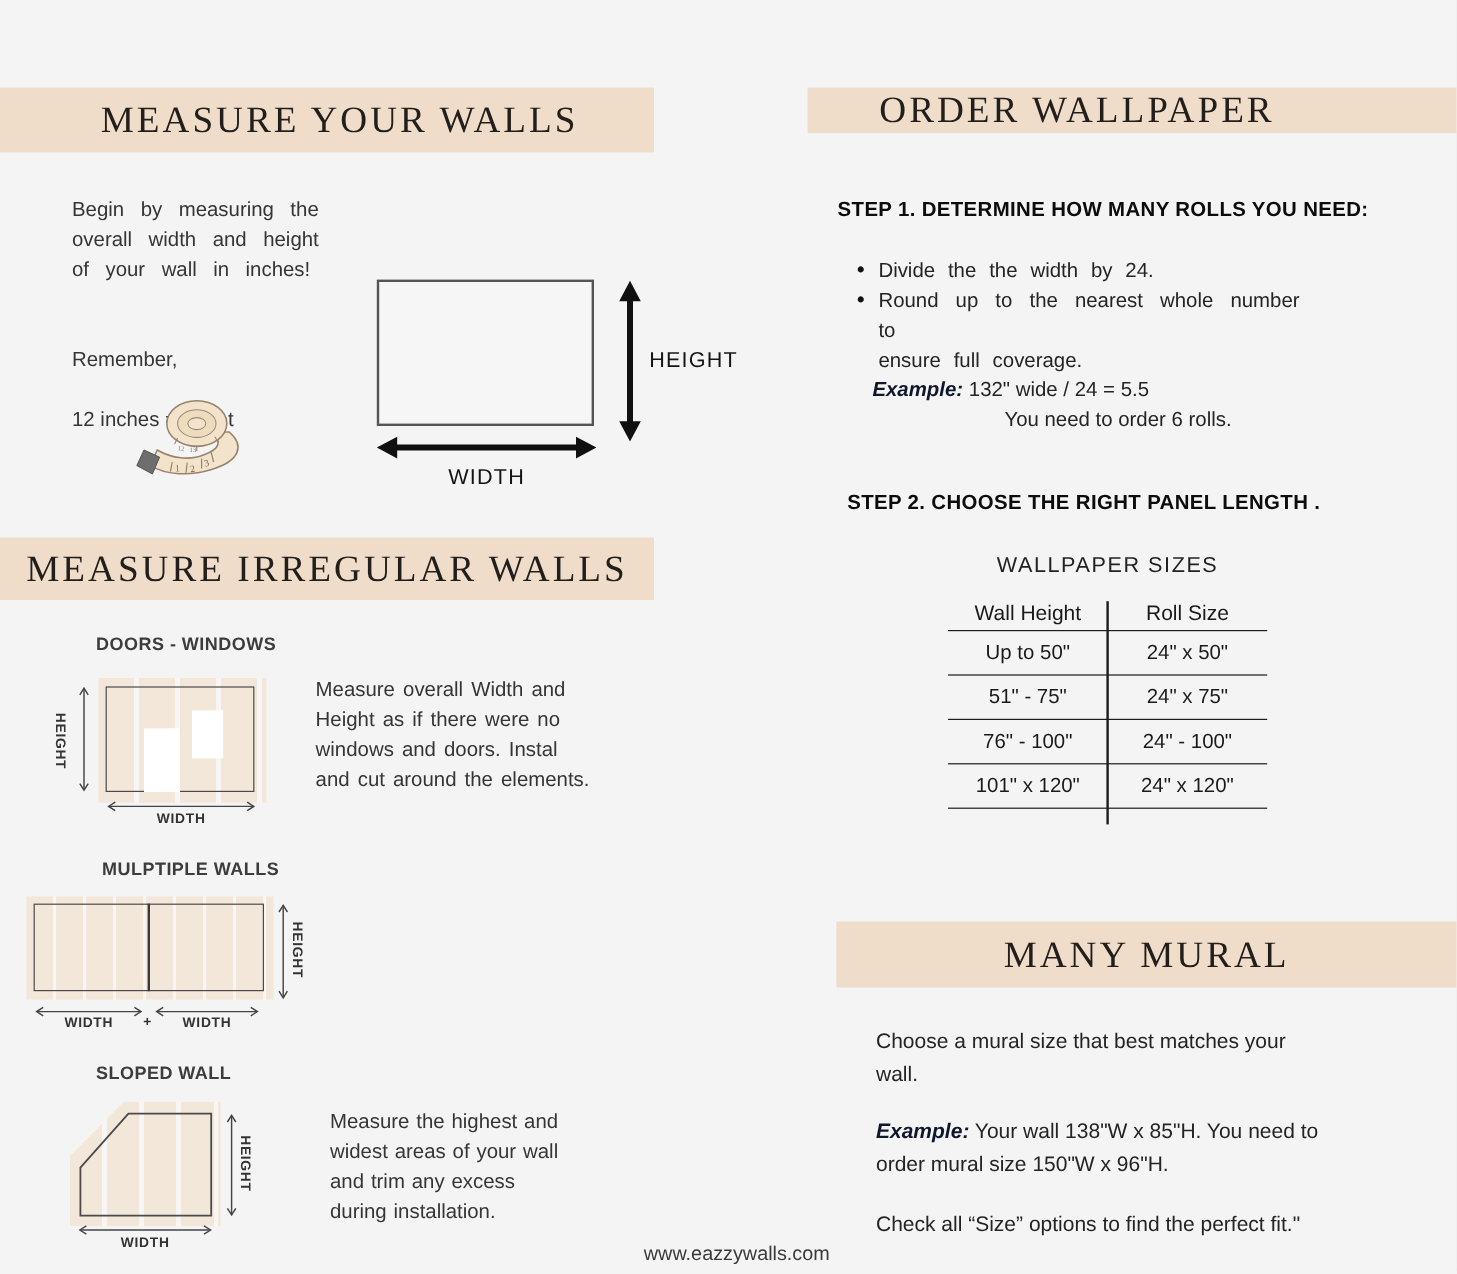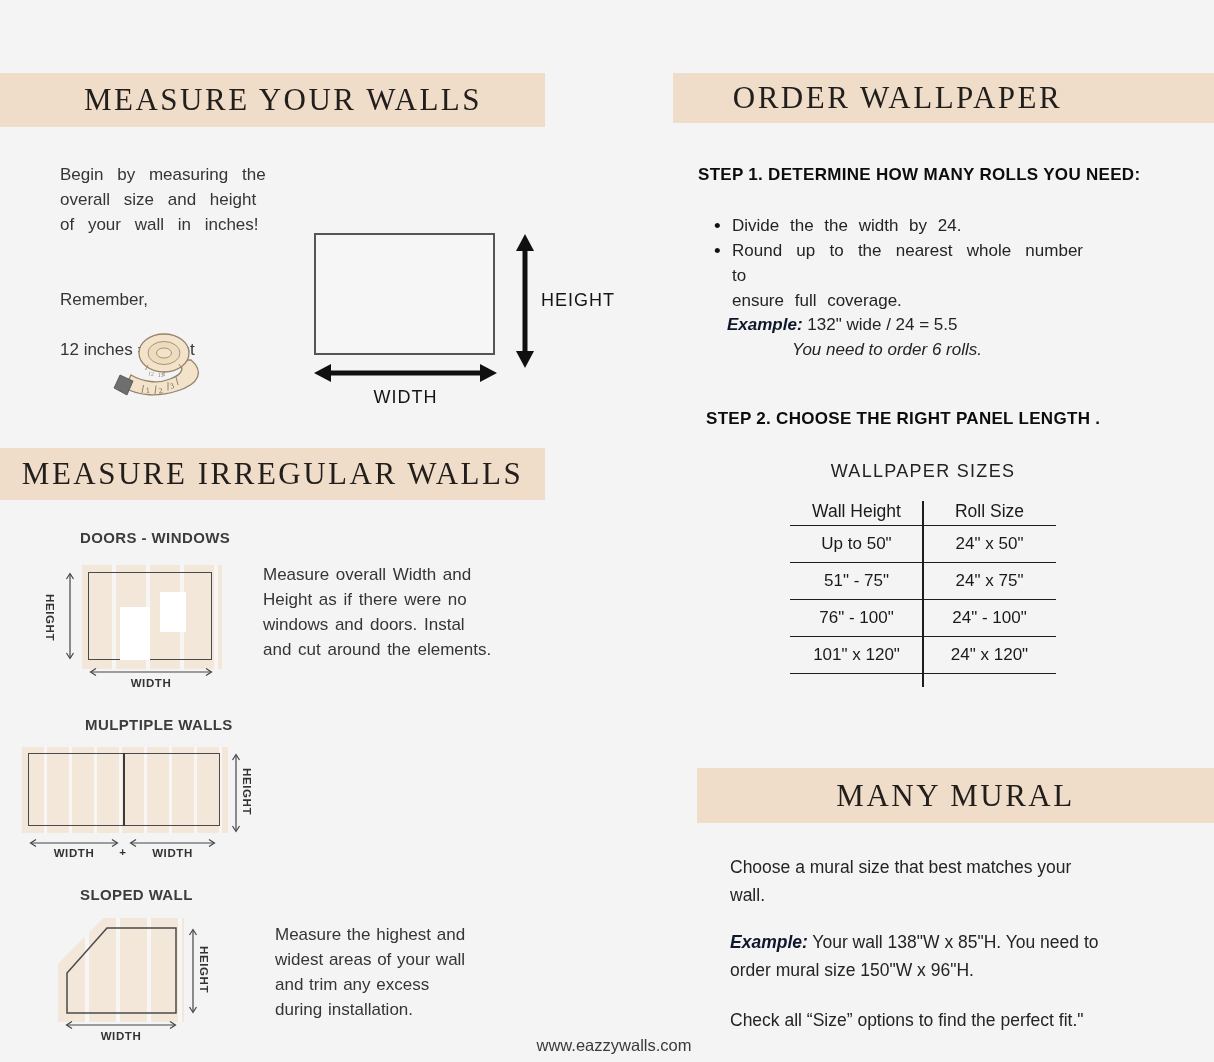--- a/index.html
+++ b/index.html
@@ -54,21 +54,21 @@
 </head>
 <body>
 
 <div class="page">
 
   <div class="band" style="left:0; top:73px; width:545px; height:54px;padding-left:21px;">
     <div class="band-title">MEASURE YOUR WALLS</div>
   </div>
 
   <div class="abs body-text" style="left:60px; top:163px; width:245px; word-spacing:9px;">Begin by measuring the
-overall size and height
+overall width and height
 of your wall in inches!</div>
 
   <div class="abs body-text" style="left:60px; top:263px;">
     <div>Remember,</div>
     <div>12 inches = 1 foot</div>
   </div>
 
   <svg class="abs" style="left:112px; top:327px;" width="106" height="80" viewBox="0 0 106 80">
     <path d="M79 33 C92 44 88 57 65 64 C46 70 27 69 13 61 L19 48 C31 55 46 57 58 52 C72 47 73 40 64 33 Z" fill="#f3e3cb" stroke="#97836c" stroke-width="1.3"></path>
     <path d="M30 66 L31.5 58" stroke="#97836c" stroke-width="1"></path>
@@ -176,36 +176,36 @@
     <polyline points="8,1.5 2.5,5 8,8.5" fill="none" stroke="#444" stroke-width="1.2"></polyline>
     <polyline points="106,1.5 111.5,5 106,8.5" fill="none" stroke="#444" stroke-width="1.2"></polyline>
   </svg>
   <div class="abs dim-label-small" style="left:64px; top:1030px; width:114px;">WIDTH</div>
 
   <div class="abs body-text" style="left:275px; top:923px; width:230px; word-spacing:1px;">Measure the highest and
 widest areas of your wall
 and trim any excess
 during installation.</div>
 
-  <div class="band" style="left:673px; top:73px; width:541px; height:50px; padding-right:92px;">
+  <div class="band" style="left:673px; top:73px; width:541px; height:38px; padding-right:92px;">
     <div class="band-title">ORDER WALLPAPER</div>
   </div>
 
   <div class="abs step-heading" style="left:698px; top:165px;">STEP 1. DETERMINE HOW MANY ROLLS YOU NEED:</div>
 
   <ul class="abs bullets" style="left:713px; top:213px;">
     <li><span style="white-space:pre-line;">Divide the the width by 24.</span></li>
     <li><span style="white-space:pre-line;">Round up to the nearest whole number to
 ensure full coverage.</span></li>
   </ul>
 
   <div class="abs example-line" style="left:727px; top:313px;">
     <span class="example-label">Example:</span>
     <span>132" wide / 24 = 5.5</span>
-    <div style="margin-left:65px;font-style:italic;">You need to order 6 rolls.</div>
+    <div style="margin-left:110px;">You need to order 6 rolls.</div>
   </div>
 
   <div class="abs step-heading" style="left:706px; top:409px;">STEP 2. CHOOSE THE RIGHT PANEL LENGTH .</div>
 
   <div class="abs tbl-title" style="left:790px; top:461px; width:266px;">WALLPAPER SIZES</div>
 
   <div class="sizes-table" style="left:790px; top:497px;">
     <div class="vline"></div>
     <div class="trow head">
       <div class="cell" style="font-size:17.5px;">Wall Height</div>

